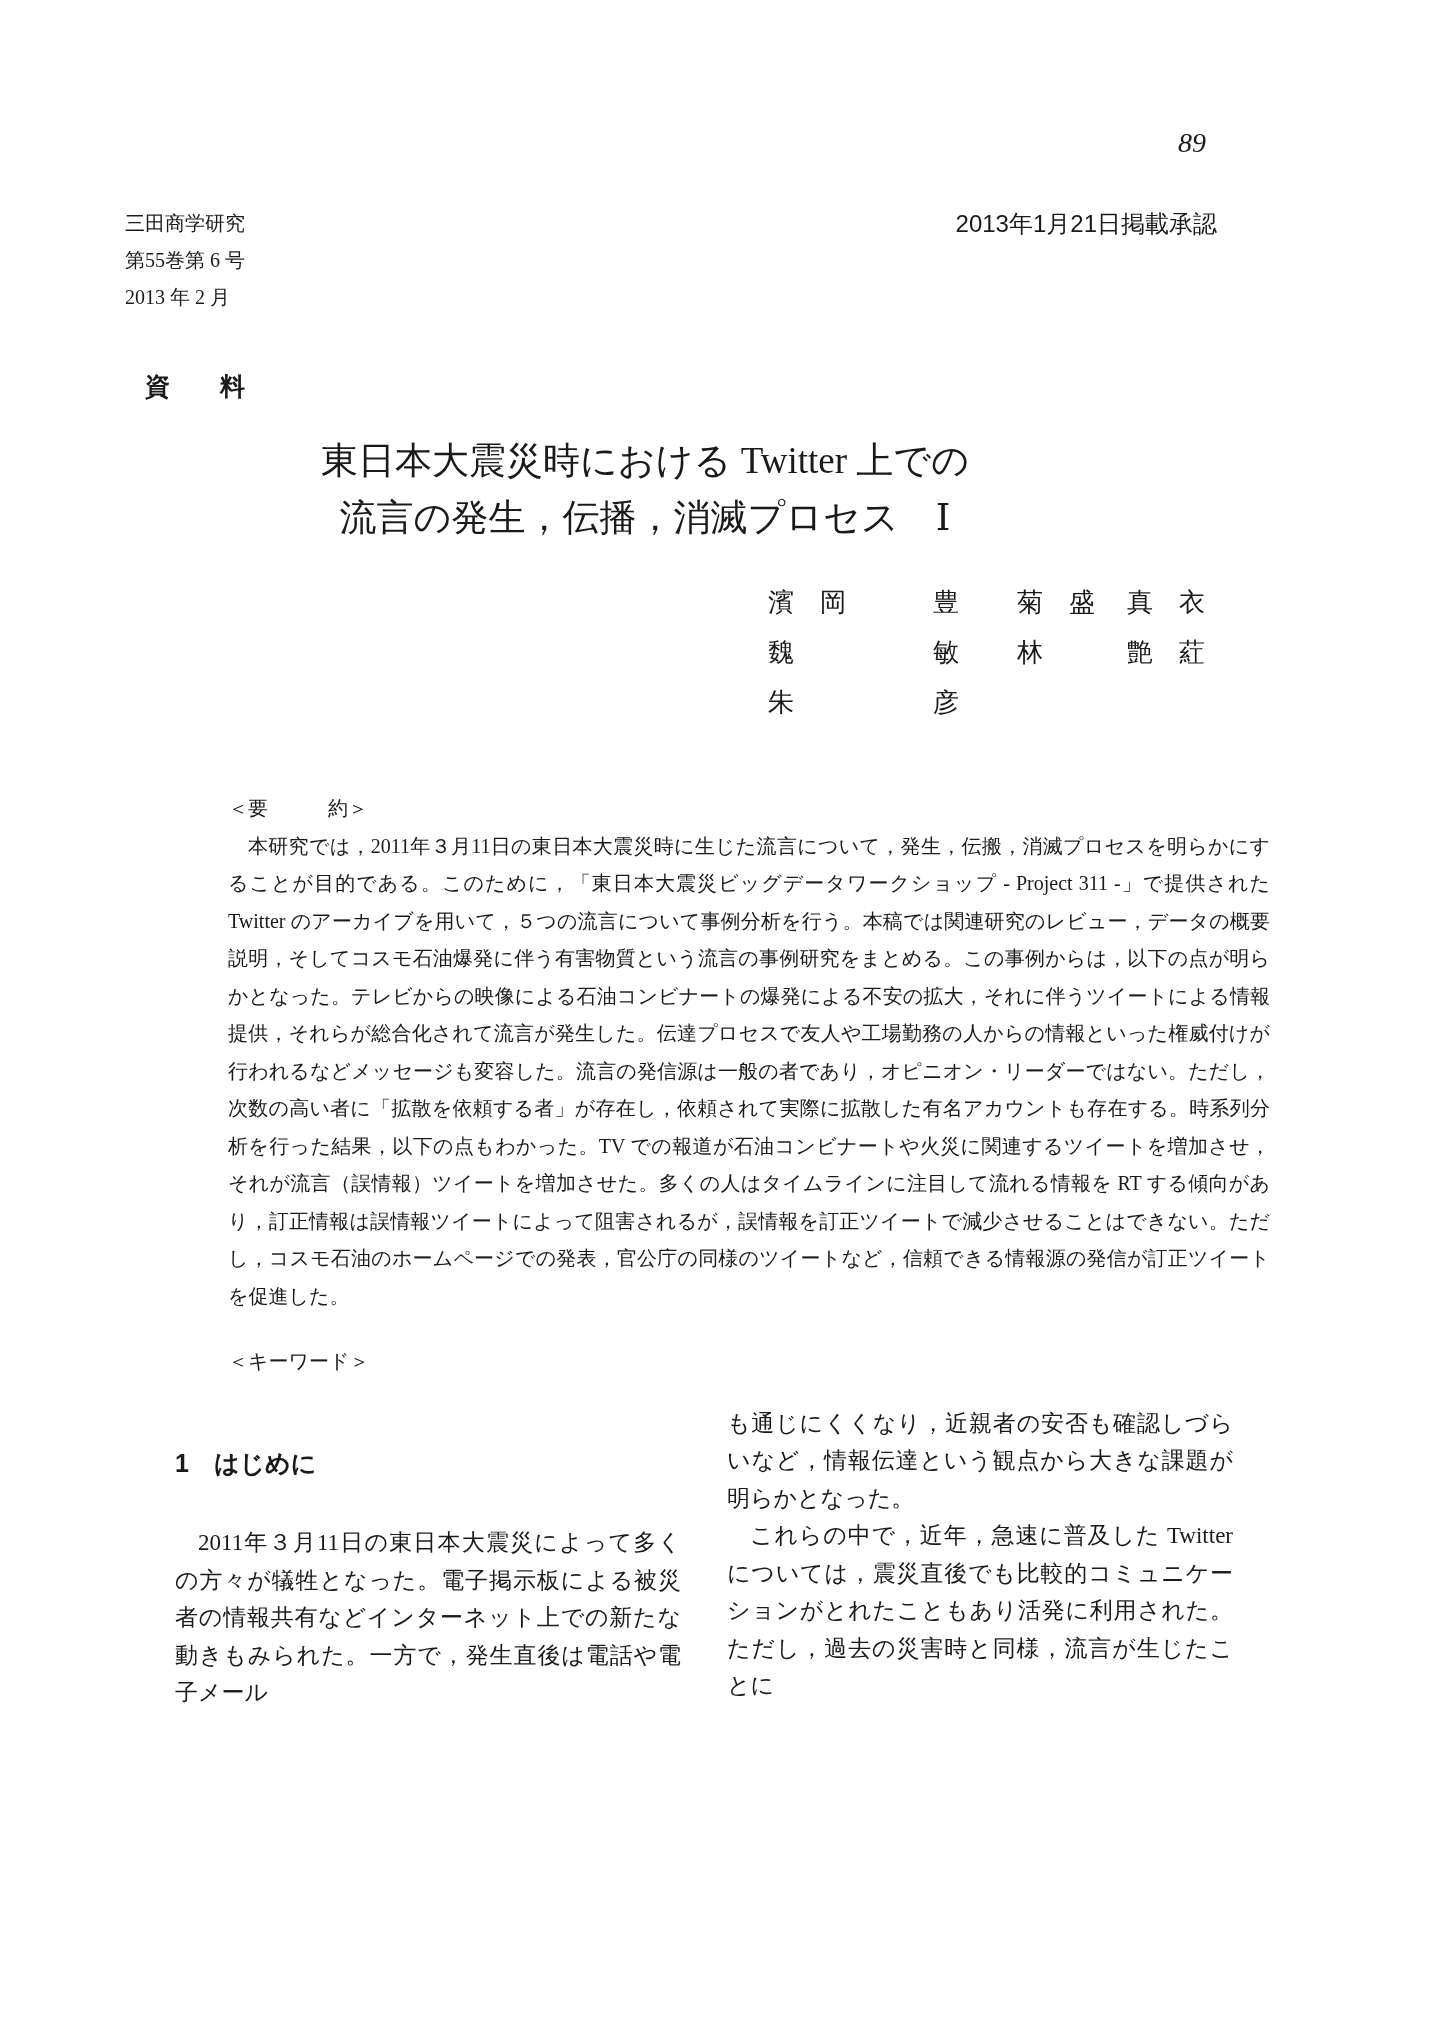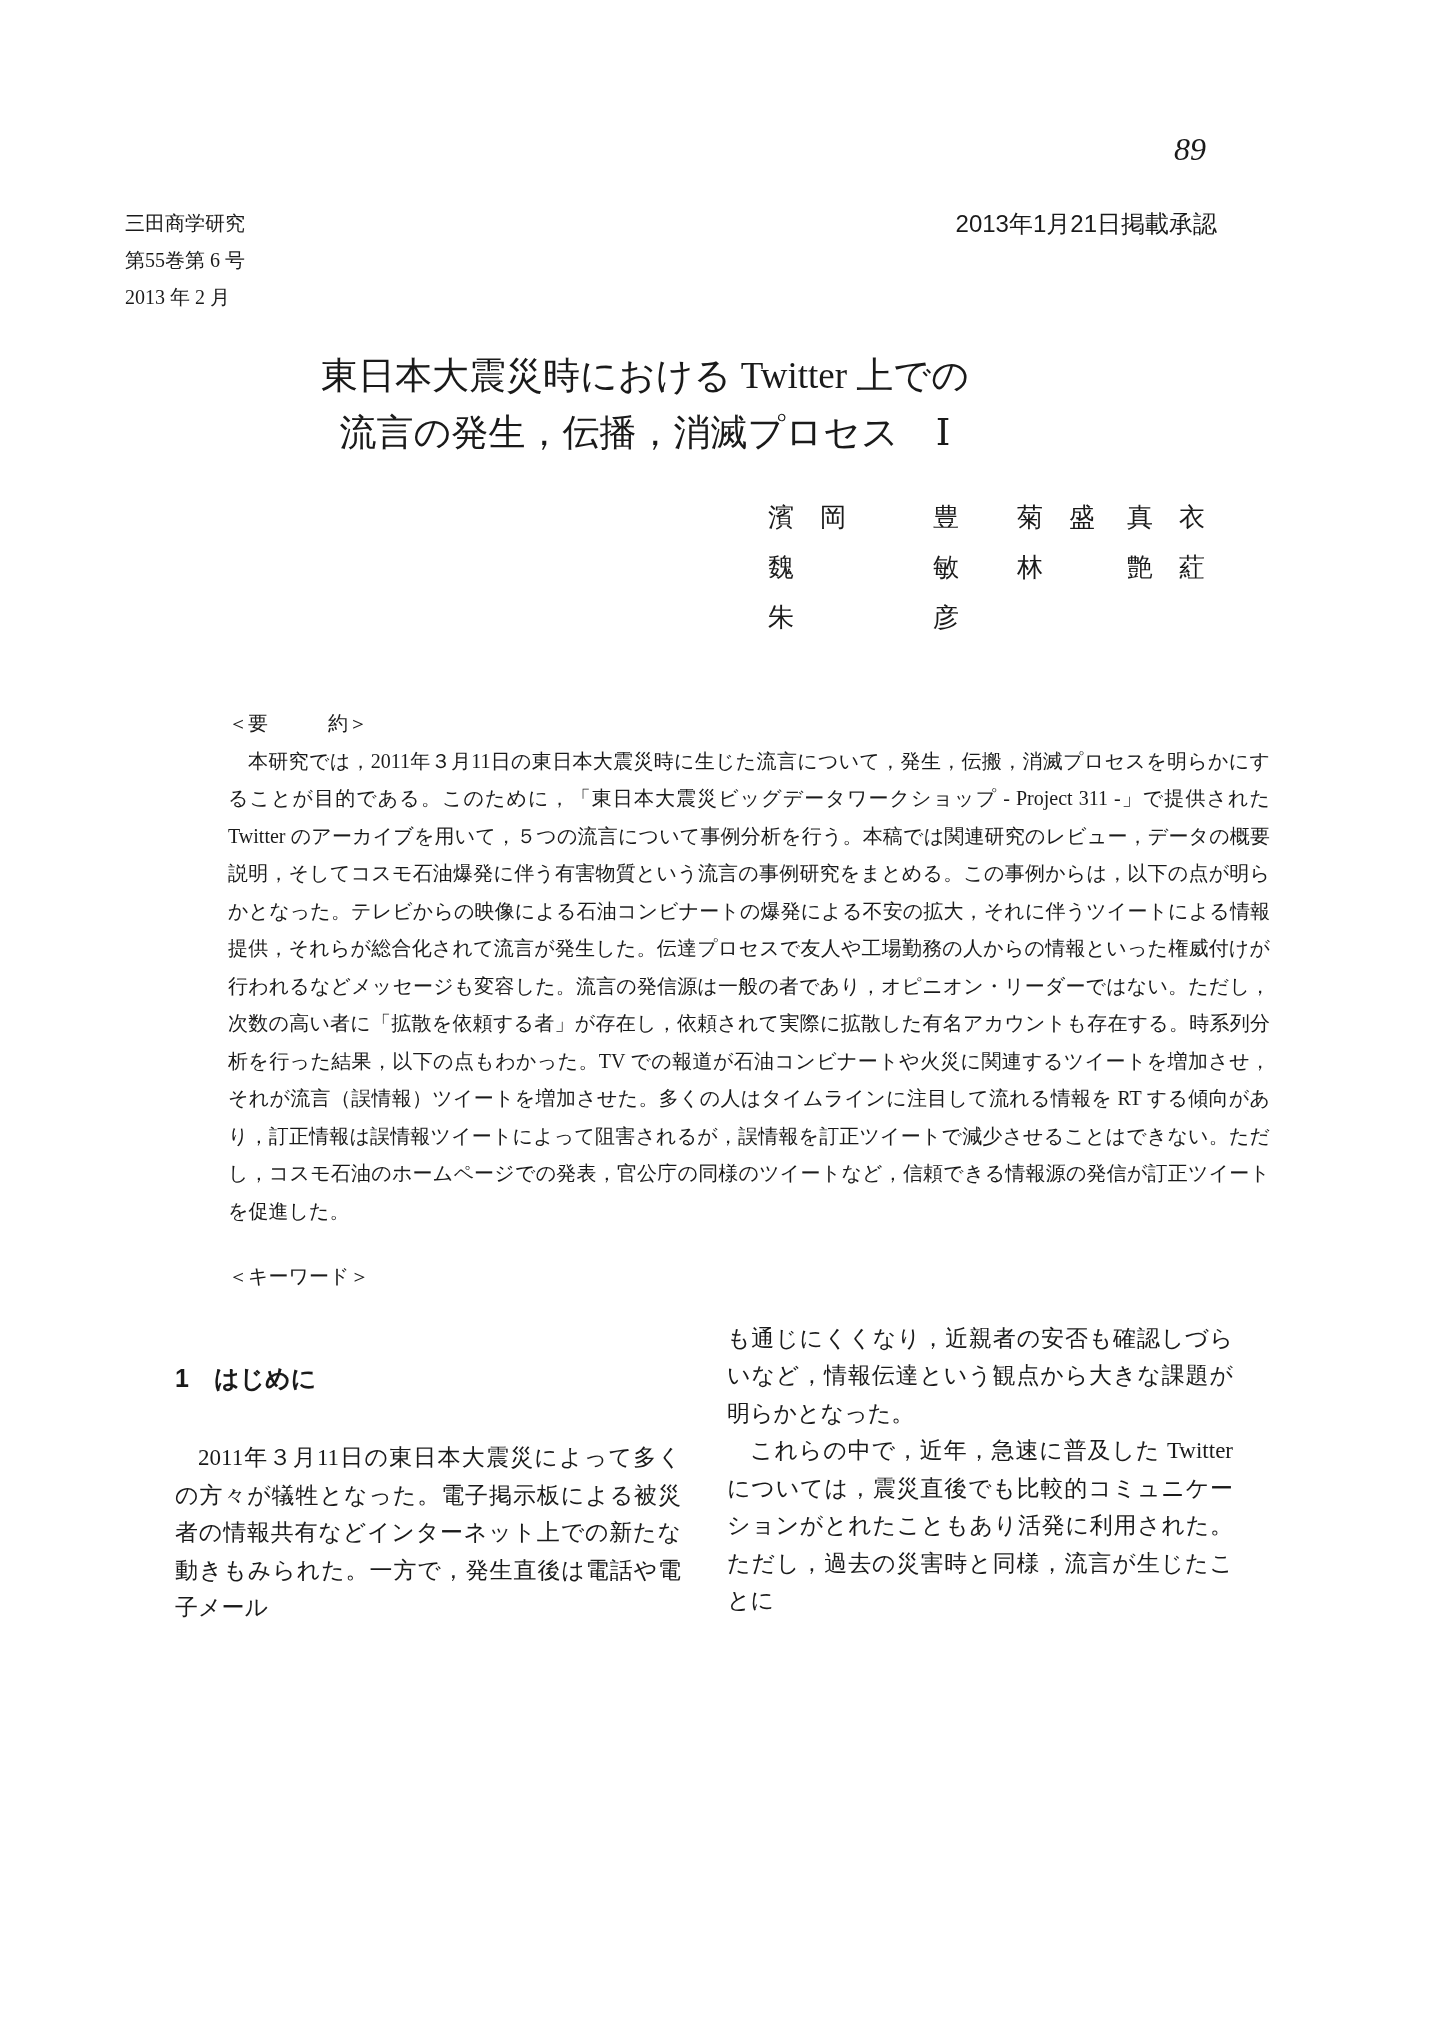--- a/index.html
+++ b/index.html
@@ -6,22 +6,22 @@
   .page{
     position:relative;
     width:1434px;height:2024px;
     margin:0 auto;
     background:#ffffff;
     color:#1a1a1a;
     font-family:"Liberation Serif","DejaVu Serif",serif;
     overflow:hidden;
   }
   .page-number{
-    position:absolute;top:134px;right:228px;
-    font-style:italic;font-size:32px;line-height:30px;
+    position:absolute;top:128px;right:228px;
+    font-style:italic;font-size:28px;line-height:30px;
   }
   .header{
     display:flex;justify-content:space-between;align-items:flex-start;
     margin:0 217px 0 125px;padding-top:205px;
   }
   .journal-info div{font-size:20px;line-height:37px;}
   .approval{
     font-family:"Liberation Sans","DejaVu Sans",sans-serif;
     font-size:24px;line-height:37px;
   }
@@ -79,20 +79,21 @@
 
   <div class="header">
     <div class="journal-info">
       <div>三田商学研究</div>
       <div>第55巻第 6 号</div>
       <div>2013 年 2 月</div>
     </div>
     <div class="approval">2013年1月21日掲載承認</div>
   </div>
 
+  <div class="doc-type">資　　料</div>
 
   <div class="title">
     <div>東日本大震災時における Twitter 上での</div>
     <div>流言の発生，伝播，消滅プロセス　Ⅰ</div>
   </div>
 
   <div class="authors">
     <span>濱　岡</span>
     <span>豊</span>
     <span>菊　盛</span>

